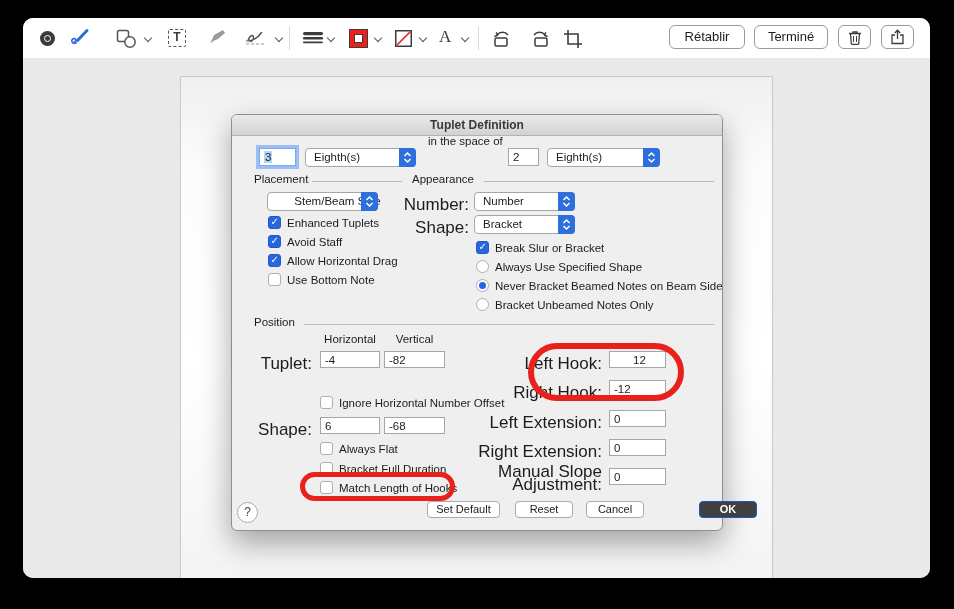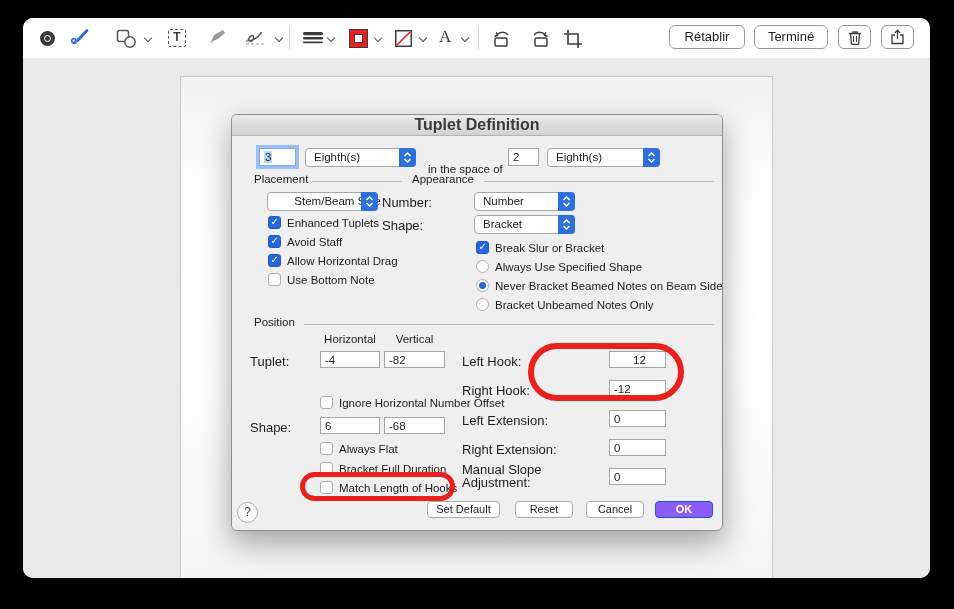--- a/index.html
+++ b/index.html
@@ -14,21 +14,21 @@
 
   .dot-icon { width:15px; height:15px; border-radius:50%; background:#3a3a3c; position:relative; }
   .dot-icon::after { content:""; position:absolute; left:4px; top:4px; width:5px; height:5px; border:1.6px solid #fff; border-radius:50%; }
 
   .pill-btn { position:absolute; top:7px; height:24px; border:1px solid #9a9a9a; border-radius:6px; background:#fff; color:#1d1d1f; font-size:13px; text-align:center; line-height:22px; }
 
   .content-area { position:absolute; left:0; top:40px; width:100%; height:520px; background:#e9e9e9; }
   .document { position:absolute; left:157px; top:18px; width:593px; height:519px; background:linear-gradient(180deg,#f0f0f0 0%,#fcfcfc 18%,#ffffff 55%,#f3f3f3 100%); border:1px solid #c9c9c9; }
 
   .dialog { position:absolute; left:50px; top:37px; width:492px; height:417px; background:#efefef; border:1px solid #8f8f8f; border-radius:6px; box-shadow:0 12px 30px rgba(0,0,0,0.35); font-size:11.5px; color:#1c1c1c; }
-  .titlebar { position:absolute; left:0; top:0; width:100%; height:21px; background:linear-gradient(180deg,#eaeaea,#d2d2d2); border-bottom:1px solid #b3b3b3; border-radius:5px 5px 0 0; text-align:center; font-size:16px; font-weight:600; color:#3a3a3a; line-height:20px; }
+  .titlebar { position:absolute; left:0; top:0; width:100%; height:21px; background:linear-gradient(180deg,#eaeaea,#d2d2d2); border-bottom:1px solid #b3b3b3; border-radius:5px 5px 0 0; text-align:center; font-size:12px; font-weight:600; color:#3a3a3a; line-height:20px; }
 
   .field { position:absolute; height:18px; background:#fff; border:1px solid #a6a6a6; font-size:11.5px; line-height:16px; padding-left:4px; white-space:nowrap; }
   .field.small { height:17px; }
   .field.focused { border:1px solid #7ba7f7; box-shadow:0 0 0 3px rgba(90,150,250,0.55); }
   .sel-text { background:#b6d5fa; padding:0 1px; }
 
   .dd { position:absolute; height:19px; background:#fff; border:1px solid #a6a6a6; border-radius:4px; }
   .dd-label { position:absolute; left:8px; top:0; line-height:17px; font-size:11.5px; white-space:nowrap; }
   .dd.centered .dd-label { left:0; width:calc(100% - 16px); text-align:center;margin-left:23px; }
   .dd-stepper { position:absolute; right:-1px; top:-1px; width:17px; height:19px; background:#2e6fde; border-radius:0 4px 4px 0; }
@@ -38,25 +38,25 @@
   .sec-line { position:absolute; height:1px; background:#b9b9b9; }
 
   .cbrow, .radiorow { position:absolute; height:14px; white-space:nowrap; }
   .cb { display:inline-block; vertical-align:middle; width:13px; height:13px; background:#fff; border:1px solid #aeaeae; border-radius:3px; position:relative; }
   .cb.on { background:#2766dd; border-color:#2159c8; }
   .cb.on::after { content:"\2713"; position:absolute; left:1.5px; top:-1px; color:#fff; font-size:10px; font-weight:bold; }
   .radio { display:inline-block; vertical-align:middle; width:13px; height:13px; background:#fff; border:1px solid #aeaeae; border-radius:50%; position:relative; }
   .radio.on::after { content:""; position:absolute; left:2px; top:2px; width:7px; height:7px; border-radius:50%; background:#2766dd; }
   .cblabel { display:inline-block; vertical-align:middle; margin-left:6px; font-size:11.5px; }
 
-  .rlabel { position:absolute; font-size:13px; white-space:nowrap; }
+  .rlabel { position:absolute; font-size:17px; text-align:right; white-space:nowrap; }
   .collabel { position:absolute; font-size:11.5px; text-align:center; white-space:nowrap; }
 
   .pushbtn { position:absolute; height:17px; background:#fff; border:1px solid #ababab; border-radius:4px; font-size:11px; color:#1c1c1c; text-align:center; line-height:15px; }
-  .pushbtn.primary { background:#8b5cf6; border-color:#1d55c4; color:#fff; font-weight:600; }
+  .pushbtn.primary { background:#404040; border-color:#1d55c4; color:#fff; font-weight:600;margin-left:44px; }
   .helpbtn { position:absolute; width:21px; height:21px; border-radius:50%; background:#fff; border:1px solid #ababab; text-align:center; line-height:19px; font-size:12px; color:#444; }
 
   .annotation { position:absolute; border-style:solid; border-color:#e8211d; background:transparent; }
 
   svg.icon { display:block; }
 </style>
 </head>
 <body>
 
 <div class="app-window">
@@ -179,21 +179,21 @@
 
         <div class="dd" style="left:73px;top:33px;width:111px;">
           <span class="dd-label">Eighth(s)</span>
           <span class="dd-stepper">
               <svg width="9" height="13" viewBox="0 0 9 13">
                 <path d="M1.5 5 L4.5 2 L7.5 5 M1.5 8 L4.5 11 L7.5 8" fill="none" stroke="#fff" stroke-width="1.5"></path>
               </svg>
             </span>
         </div>
 
-        <div class="sec-label" style="left:196px;top:48px;">in the space of</div>
+        <div class="sec-label" style="left:196px;top:20px;">in the space of</div>
 
         <div class="field" style="left:276px;top:33px;width:31px;"><span>2</span></div>
 
         <div class="dd" style="left:315px;top:33px;width:113px;">
           <span class="dd-label">Eighth(s)</span>
           <span class="dd-stepper">
               <svg width="9" height="13" viewBox="0 0 9 13">
                 <path d="M1.5 5 L4.5 2 L7.5 5 M1.5 8 L4.5 11 L7.5 8" fill="none" stroke="#fff" stroke-width="1.5"></path>
               </svg>
             </span>

